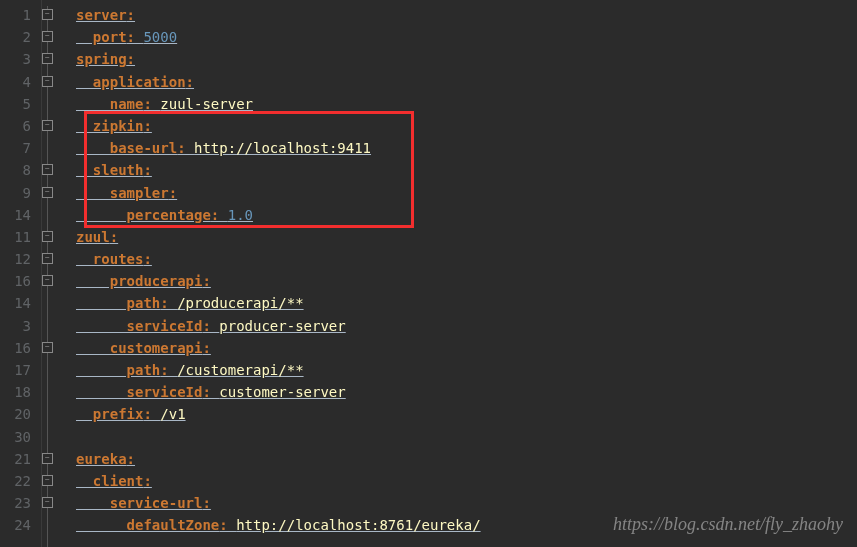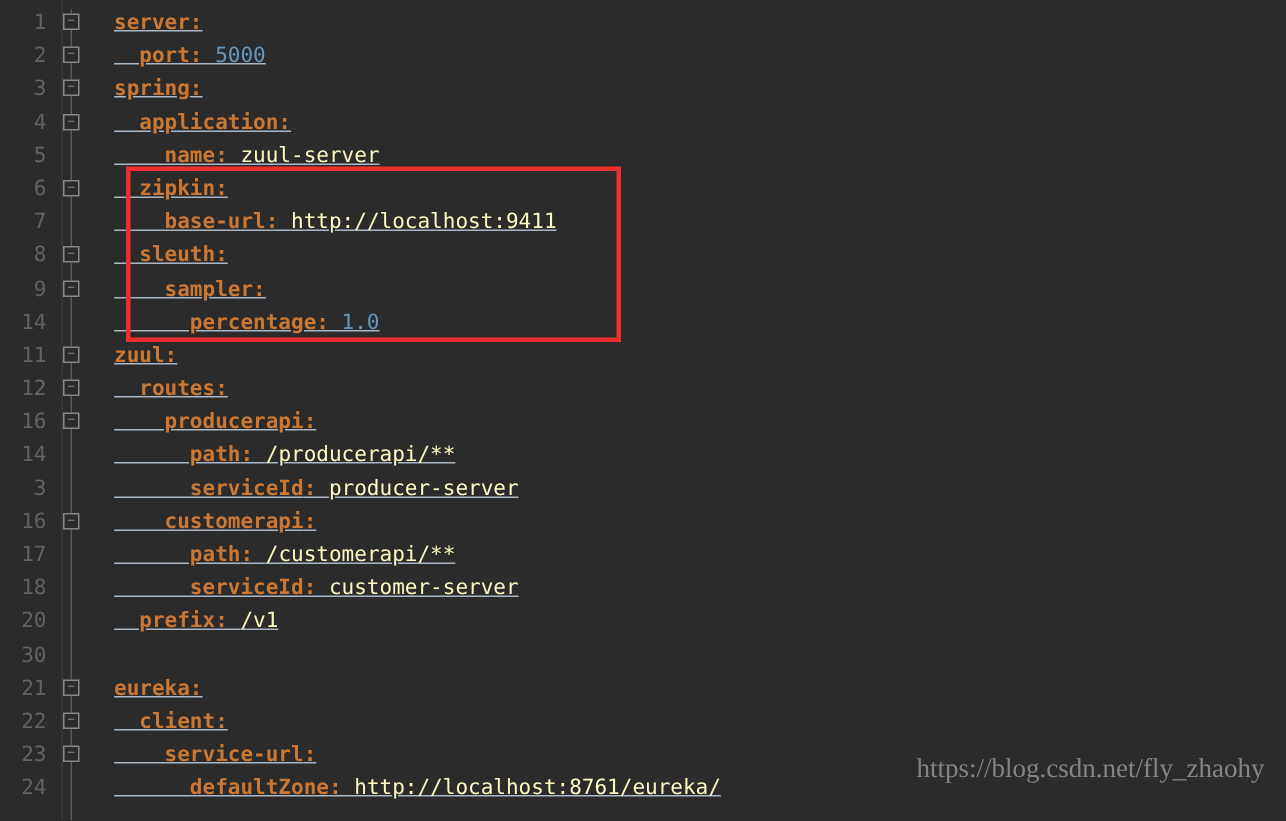--- a/index.html
+++ b/index.html
@@ -67,23 +67,24 @@
   .hl-box {
     position: absolute;
     border: 3px solid #f32e2e;
     pointer-events: none;
   }
   .k { color: #cc7832; font-weight: bold; }
   .v { color: #fef9c3; }
   .num { color: #6897bb; }
   .watermark {
     position: absolute;
-    bottom: 24px;
+    bottom: 12px;
     right: 14px;
     color: #aaa;
+    font-style: italic;
     font-family: serif;
     font-size: 18px;
     opacity: 0.7;
   }
 </style>
 </head>
 <body>
 
 <div class="editor">
   <div class="gutter" id="gutter">

